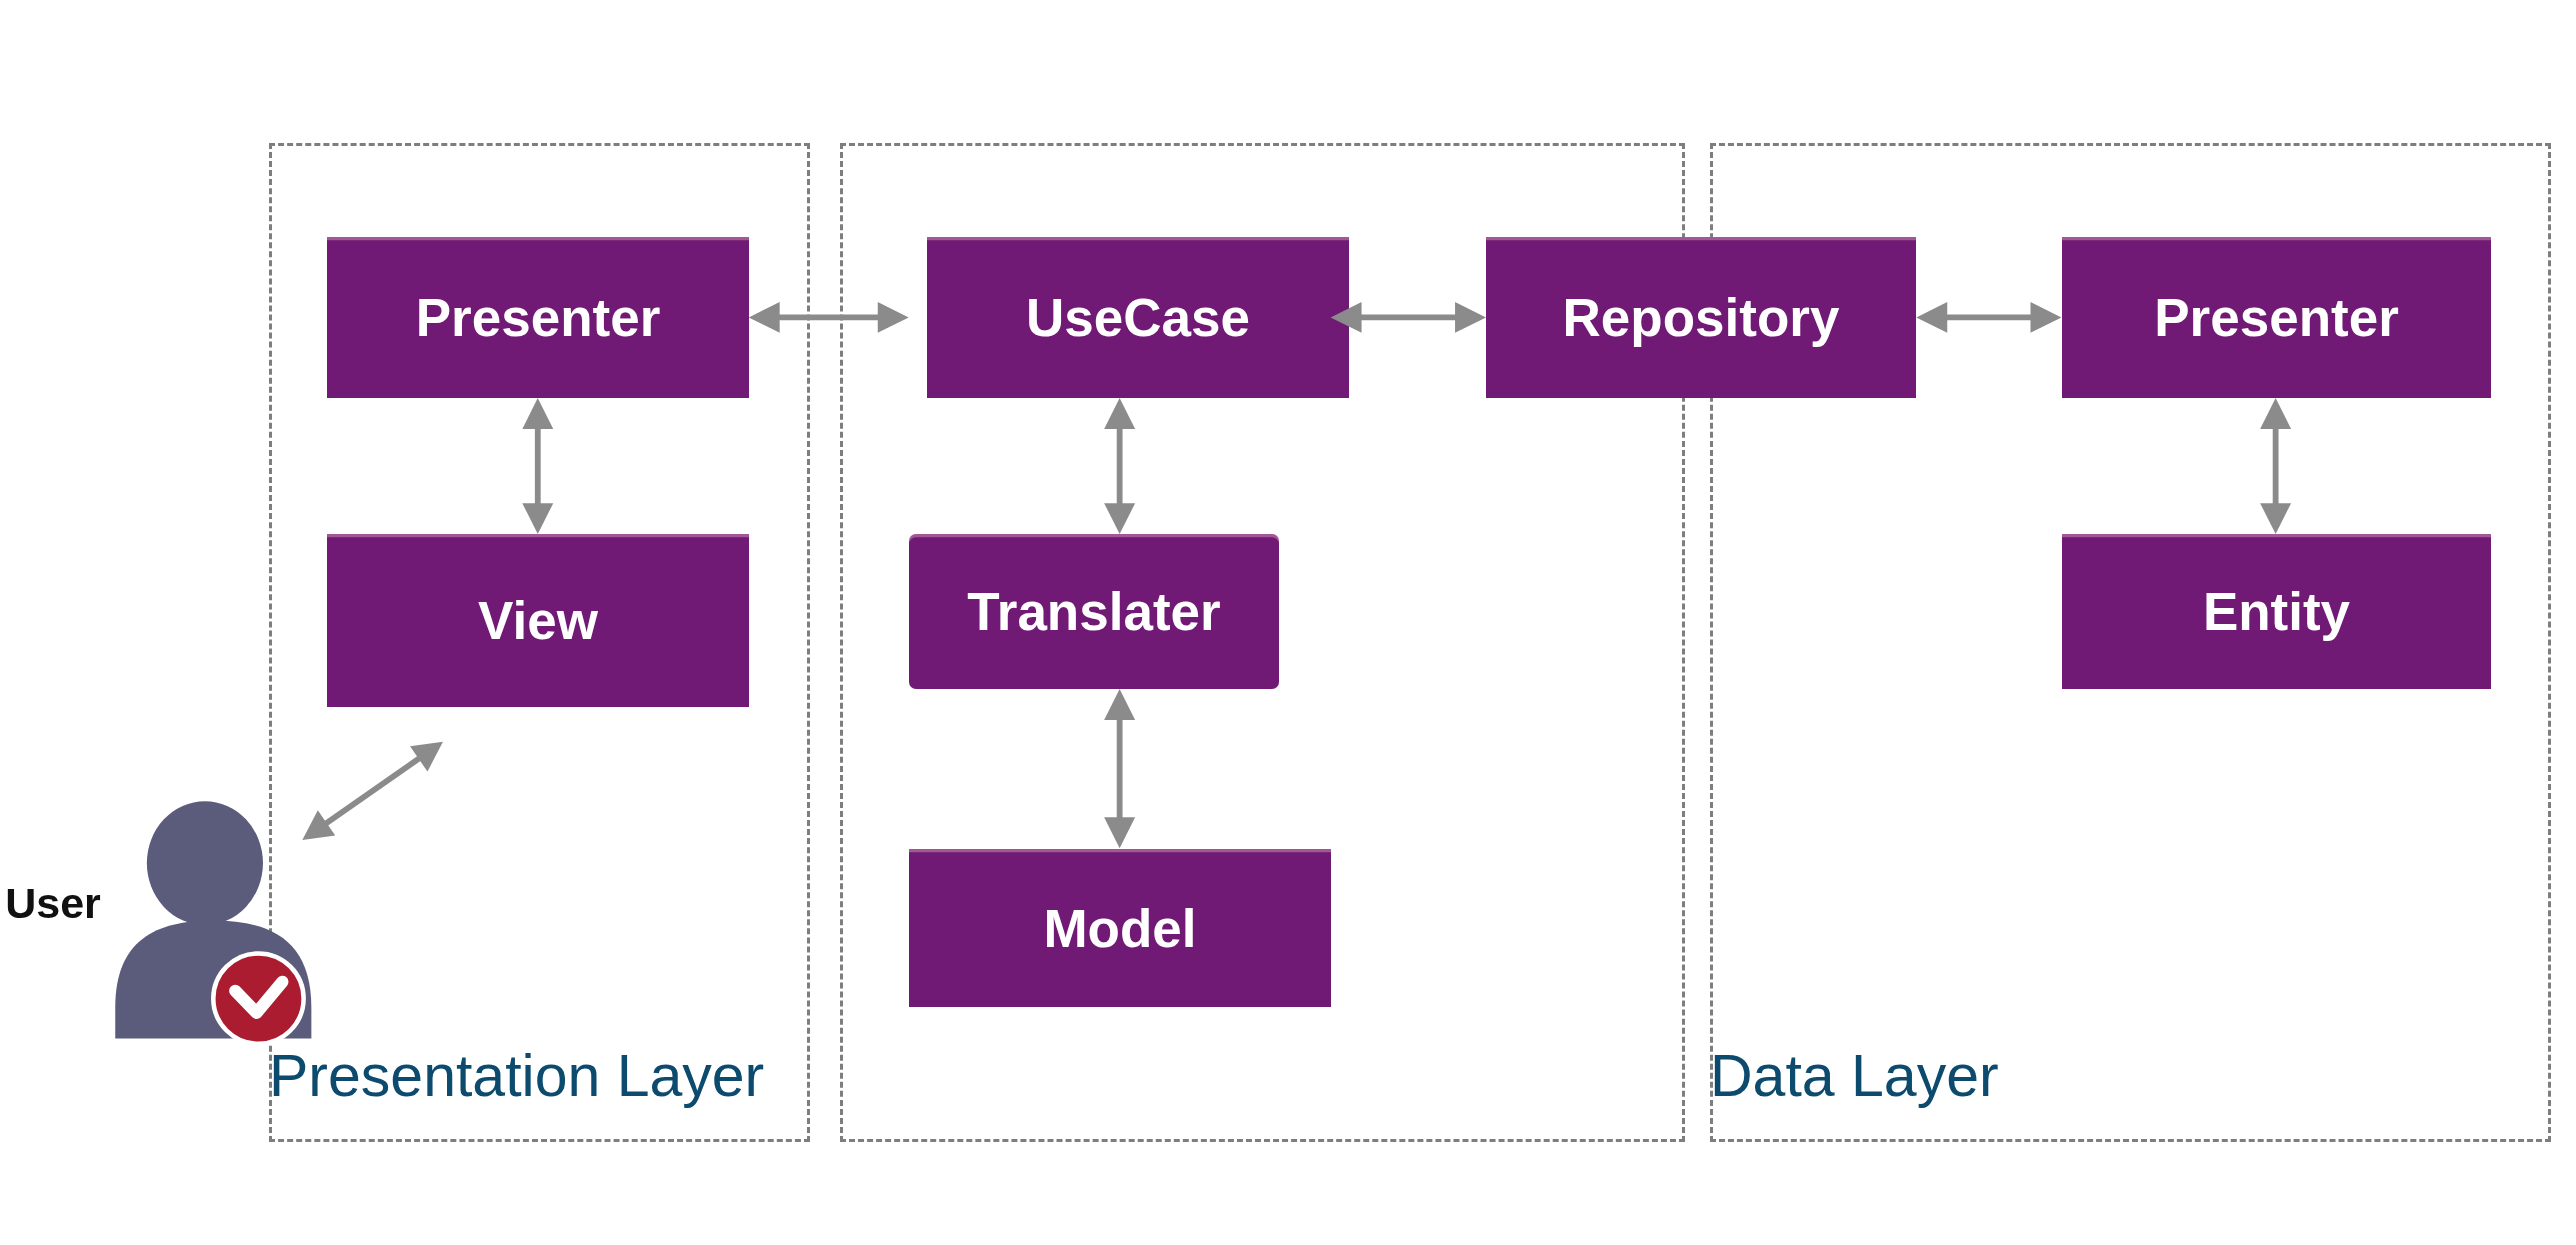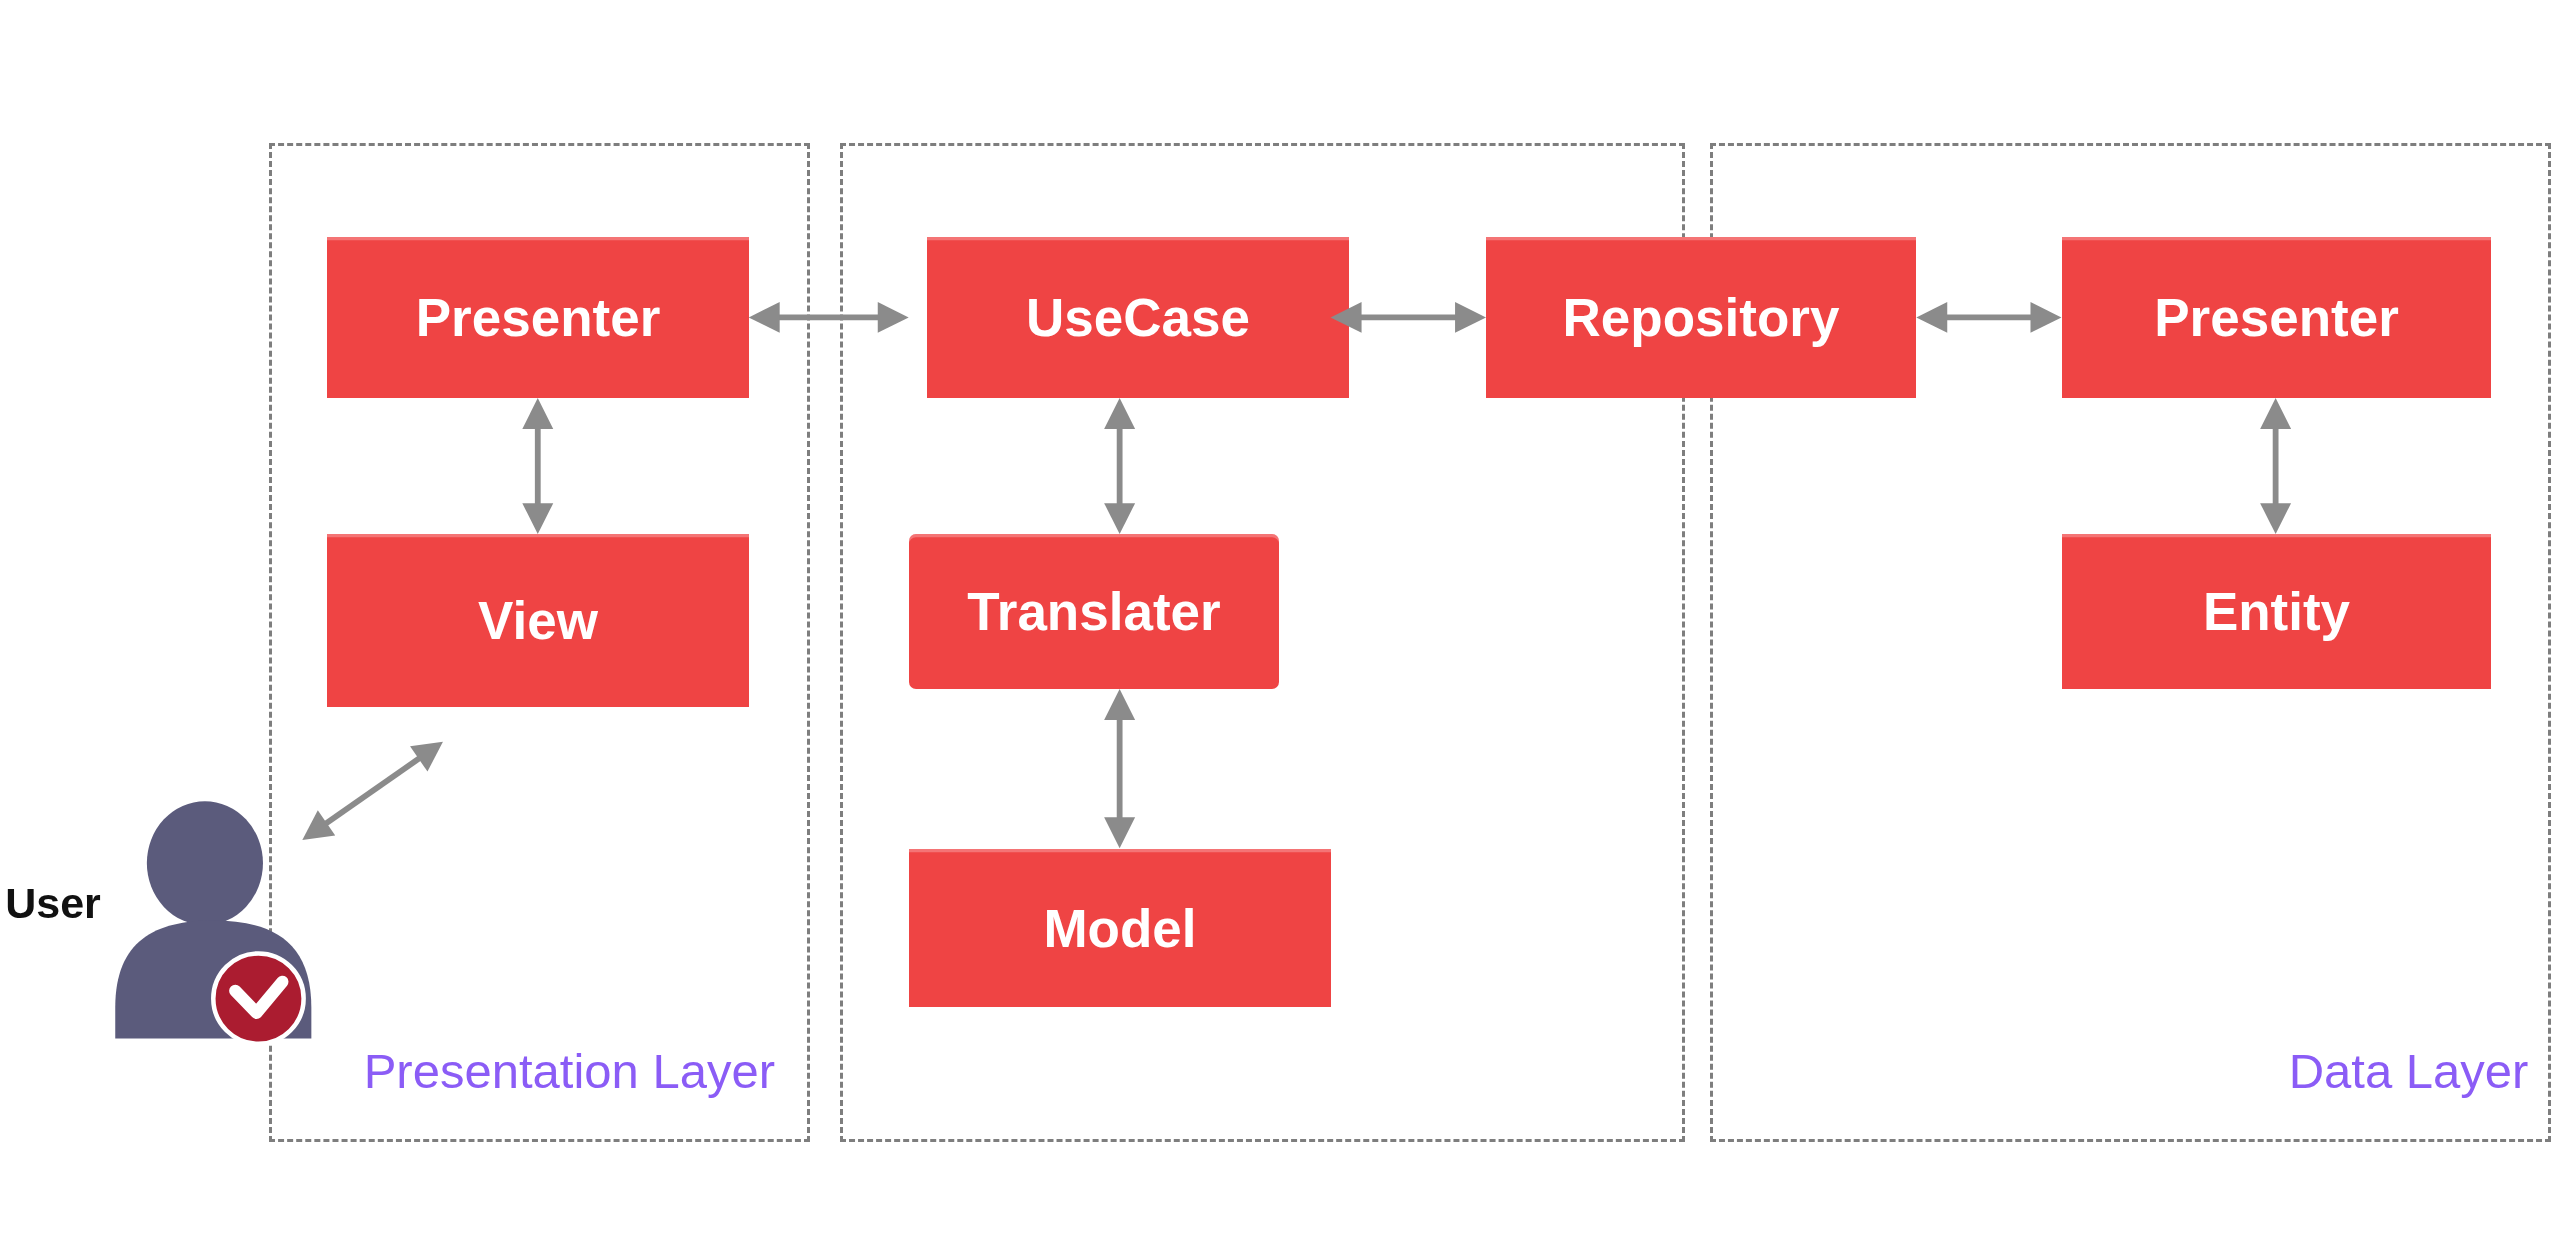--- a/index.html
+++ b/index.html
@@ -22,36 +22,35 @@
     background: transparent;
     z-index: 1;
   }
   #layer-presentation { left: 269px;  width: 541px;  }
   #layer-domain       { left: 840px; width: 845px; }
   #layer-data         { left: 1710px; width: 841px; }
 
   .layer-label {
     position: absolute;
     top: 1047px;
-    font-size: 49px;
+    font-size: 59px;
     line-height: 1;
-    color: #8b5cf6;
-    text-align: right;
+    color: #0c4a6e;
     box-sizing: border-box;
     z-index: 2;
     white-space: nowrap;
   }
   #label-presentation { left: 269px;  width: 541px;  padding-right: 35px; }
   #label-domain       { left: 840px; width: 845px; padding-right: 46px; }
   #label-data         { left: 1710px; width: 841px; padding-right: 22.6px; }
 
   
   .node {
     position: absolute;
-    background: #ef4444;
+    background: #701a75;
     color: #ffffff;
     font-size: 53px;
     font-weight: 700;
     display: flex;
     align-items: center;
     justify-content: center;
     z-index: 3;
     box-shadow: inset 0 3.2px 0 rgba(255, 205, 210, 0.35);
   }
   #node-presenter  { left: 327px;  top: 237px;  width: 422px; height: 161px; }

